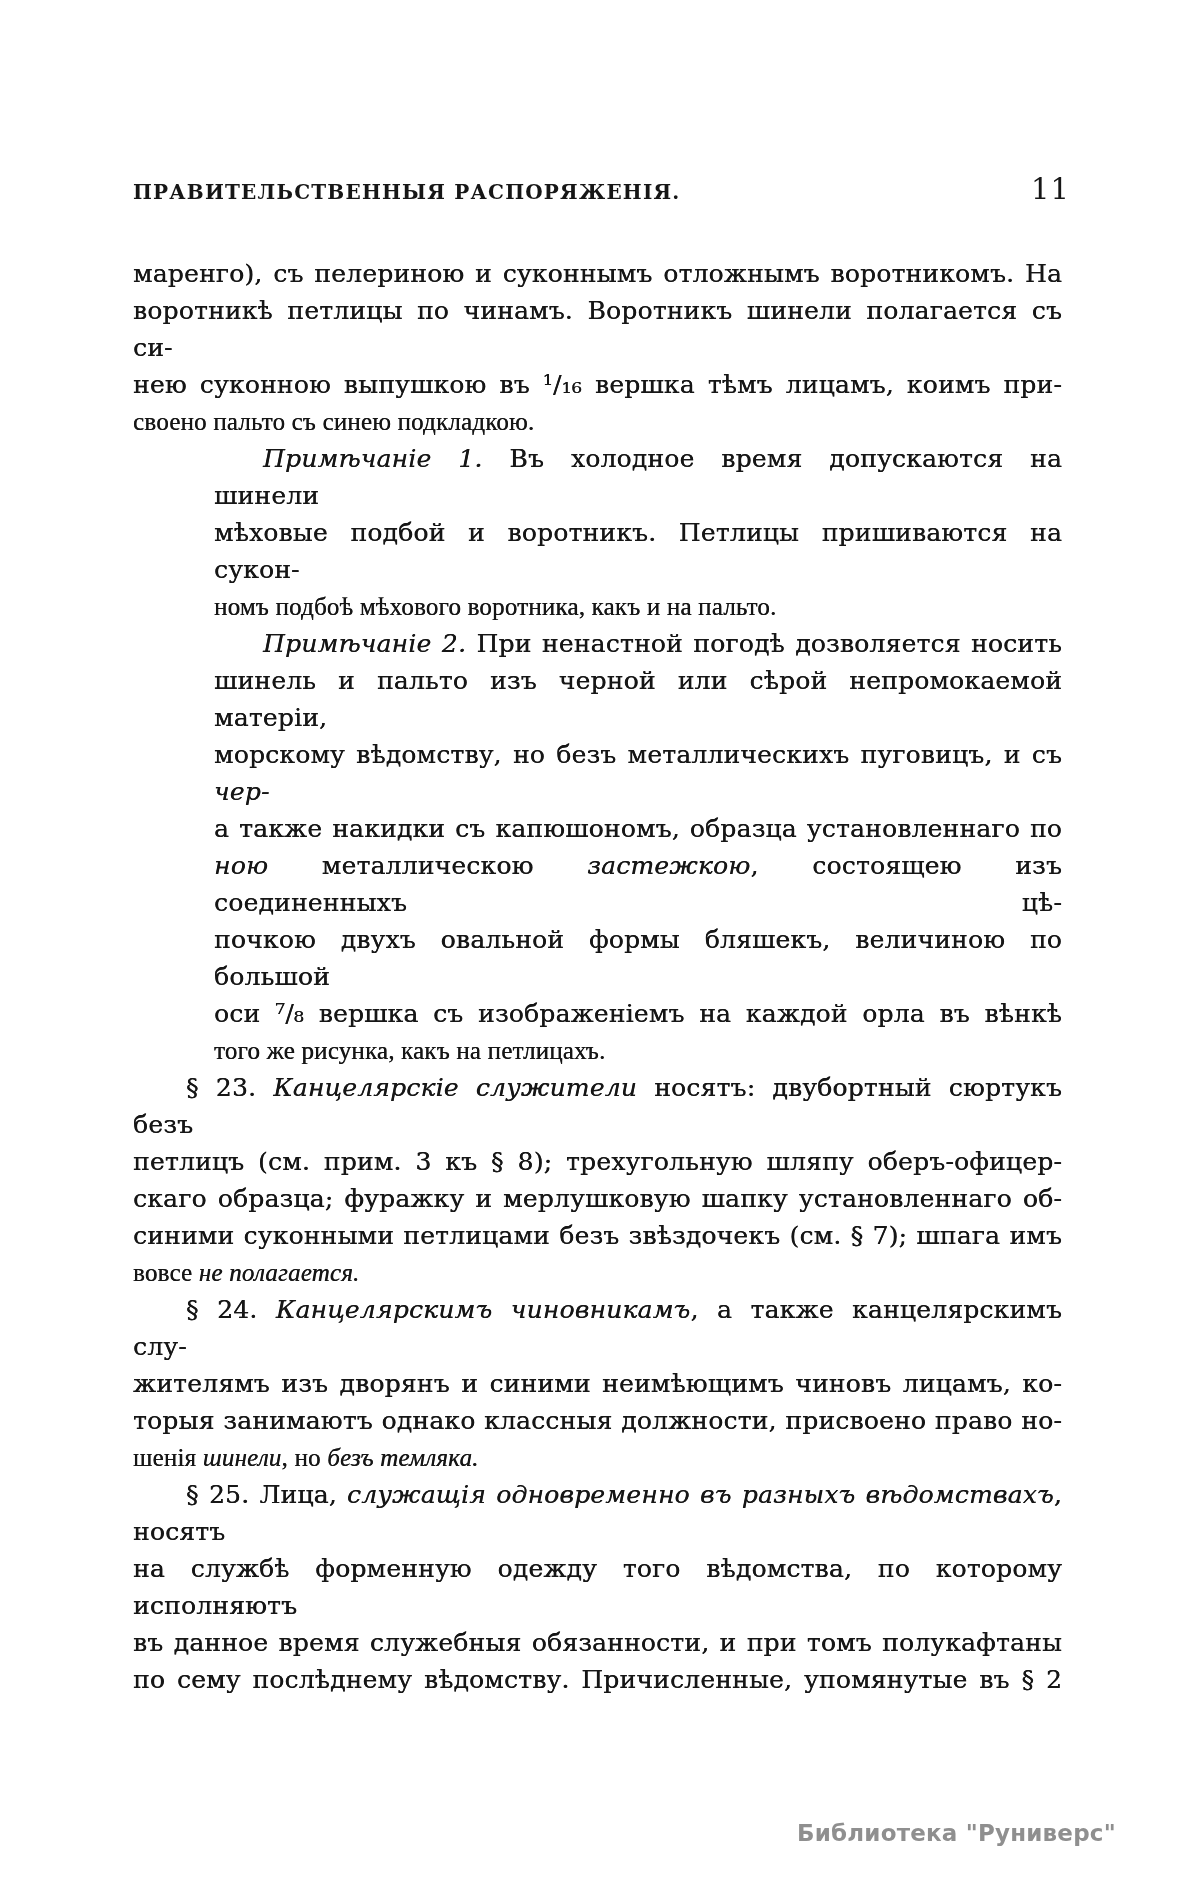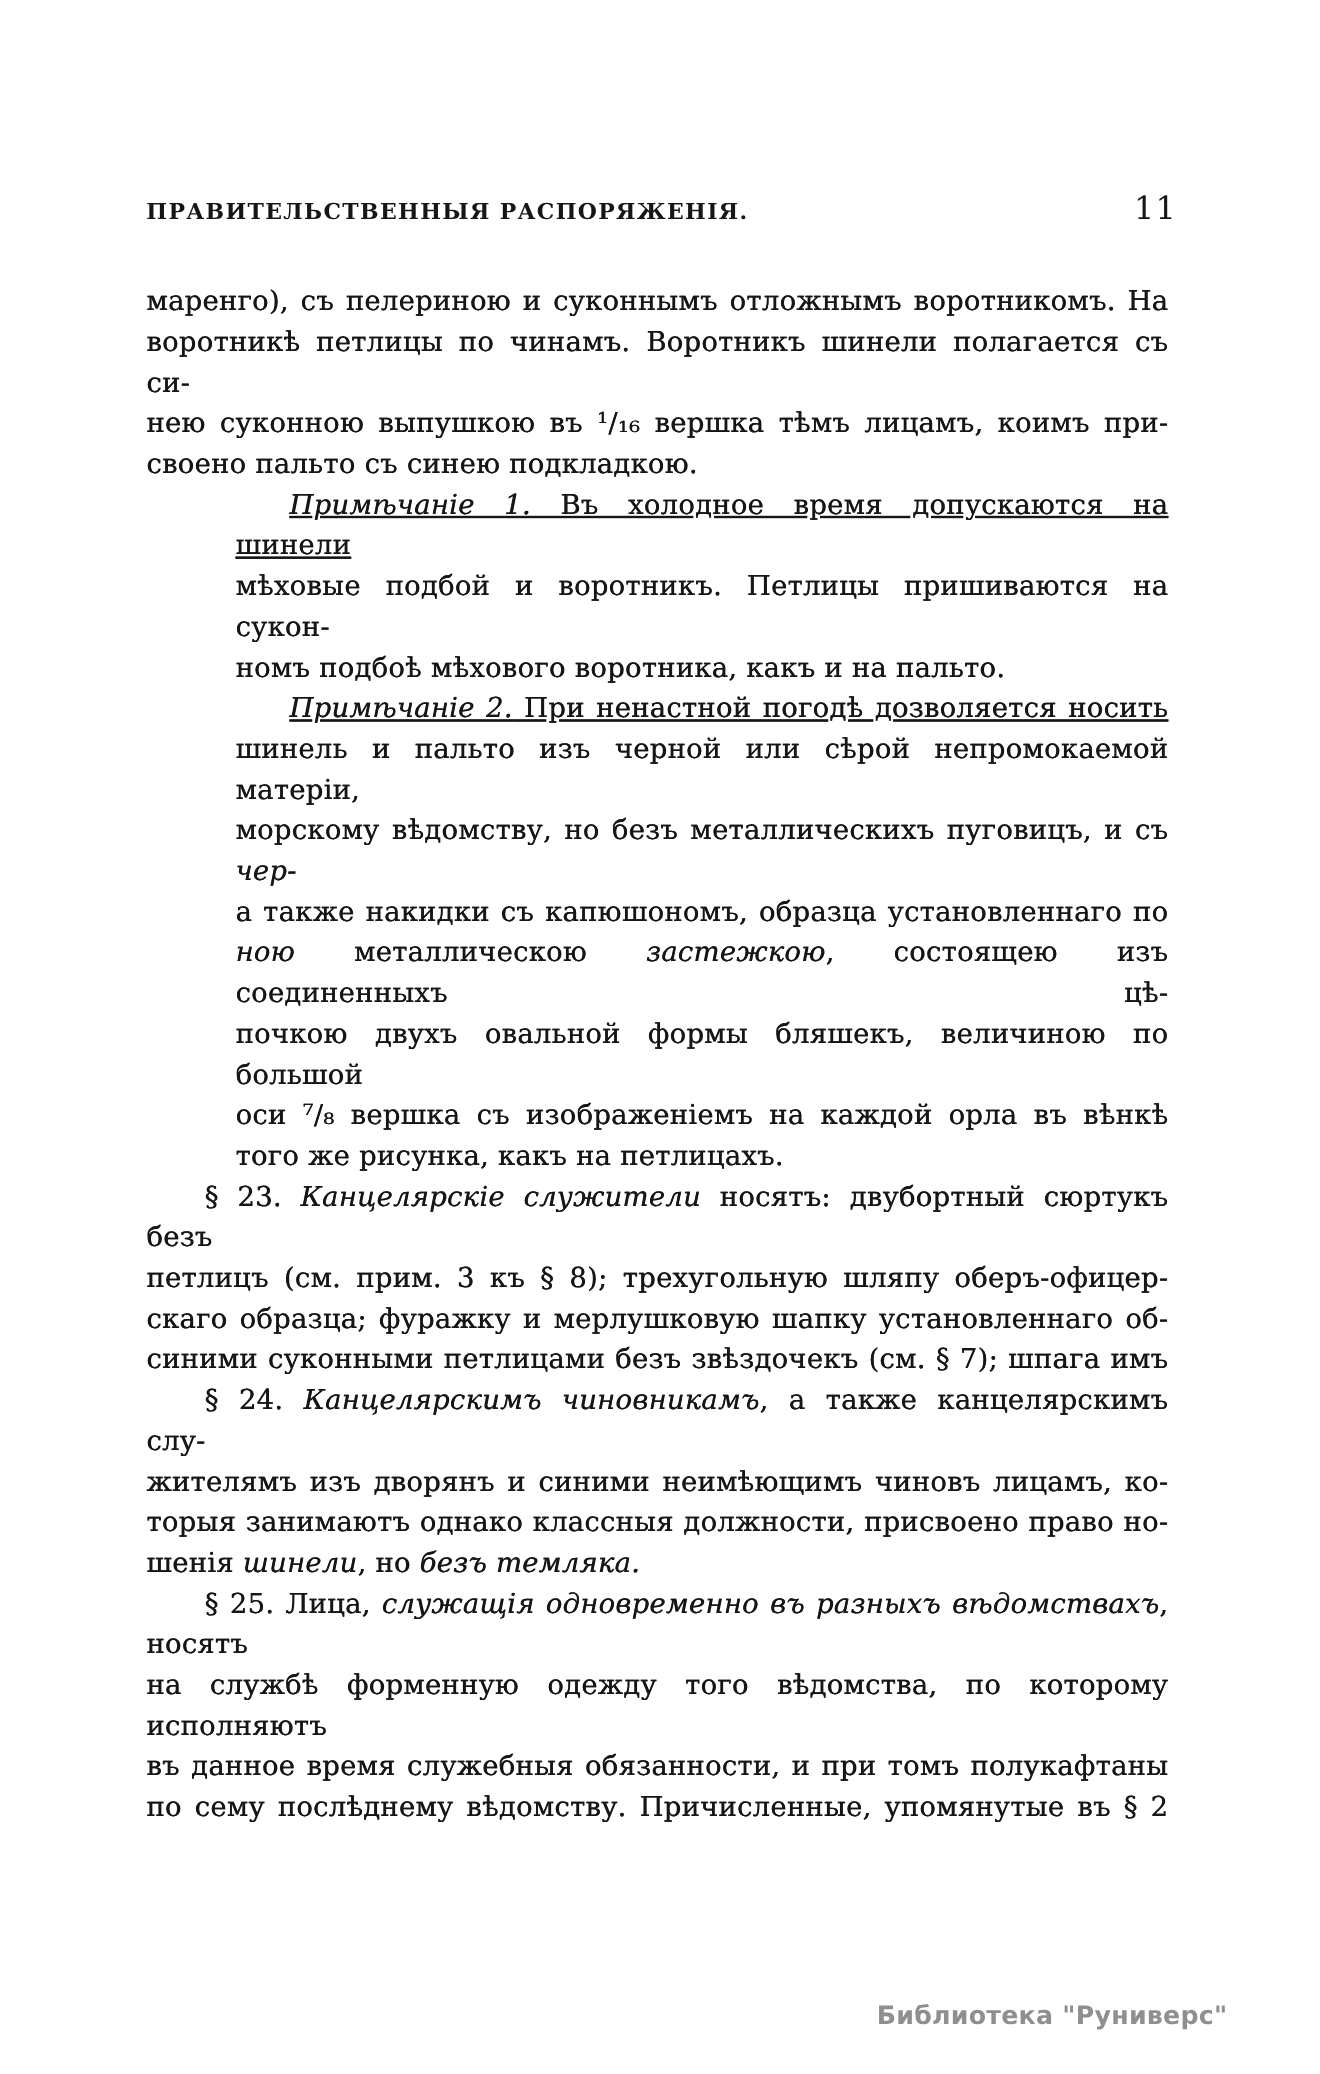--- a/index.html
+++ b/index.html
@@ -16,24 +16,24 @@
     position:absolute; top:172px; left:1031px;
     font-size:29px; letter-spacing:1px; font-weight:normal;
   }
   .text-block {
     position:absolute; left:133px; top:255px; width:929px;
     font-size:25px; line-height:37px; letter-spacing:0.2px;
     text-shadow:0.3px 0 0 currentColor;
   }
   .para { margin:0; }
   .line { text-align:justify; text-align-last:justify; }
-  .line.lastline { text-align-last:left; }
+  .line.lastline { text-align-last:left;font-family:Liberation Serif, serif; }
   .para.indent .line:first-child { text-indent:53px; }
   .para.note { margin-left:81px; }
-  .para.note .line:first-child { text-indent:49px;text-decoration:underline; }
+  .para.note .line:first-child { text-indent:49px; }
   .it { font-style:italic; }
   .watermark {
     position:absolute; left:797px; top:1820px;
     font-family:"DejaVu Sans", sans-serif; font-weight:bold;
     font-size:23px; letter-spacing:0.2px;
   }
 </style>
 </head>
 <body>
 
@@ -61,20 +61,21 @@
         <div class="line"><span class="it">ною</span><span> металлическою </span><span class="it">застежкою</span><span>, состоящею изъ соединенныхъ цѣ-</span></div>
         <div class="line"><span>почкою двухъ овальной формы бляшекъ, величиною по большой</span></div>
         <div class="line"><span>оси ⁷/₈ вершка съ изображеніемъ на каждой орла въ вѣнкѣ</span></div>
         <div class="line lastline"><span>того же рисунка, какъ на петлицахъ.</span></div>
       </div>
       <div class="para indent">
         <div class="line"><span>§ 23. </span><span class="it">Канцелярскіе служители</span><span> носятъ: двубортный сюртукъ безъ</span></div>
         <div class="line"><span>петлицъ (см. прим. 3 къ § 8); трехугольную шляпу оберъ-офицер-</span></div>
         <div class="line"><span>скаго образца; фуражку и мерлушковую шапку установленнаго об-</span></div>
         <div class="line"><span>синими суконными петлицами безъ звѣздочекъ (см. § 7); шпага имъ</span></div>
+        <div class="line lastline"><span>вовсе </span><span class="it">не полагается.</span></div>
       </div>
       <div class="para indent">
         <div class="line"><span>§ 24. </span><span class="it">Канцелярскимъ чиновникамъ</span><span>, а также канцелярскимъ слу-</span></div>
         <div class="line"><span>жителямъ изъ дворянъ и синими неимѣющимъ чиновъ лицамъ, ко-</span></div>
         <div class="line"><span>торыя занимаютъ однако классныя должности, присвоено право но-</span></div>
         <div class="line lastline"><span>шенія </span><span class="it">шинели</span><span>, но </span><span class="it">безъ темляка.</span></div>
       </div>
       <div class="para indent">
         <div class="line"><span>§ 25. Лица, </span><span class="it">служащія одновременно въ разныхъ вѣдомствахъ</span><span>, носятъ</span></div>
         <div class="line"><span>на службѣ форменную одежду того вѣдомства, по которому исполняютъ</span></div>

